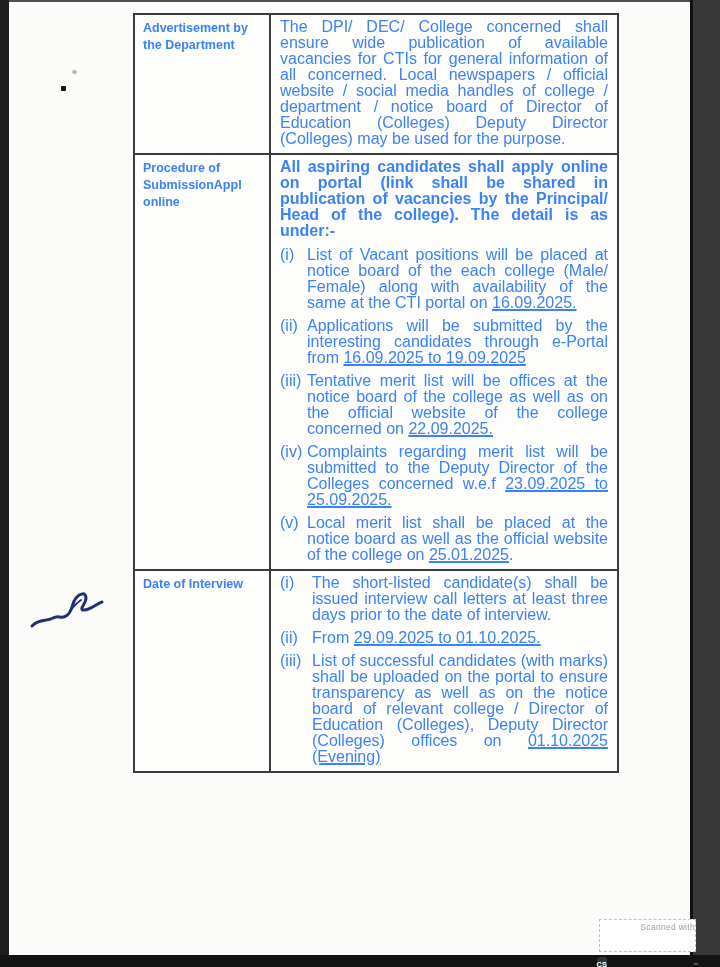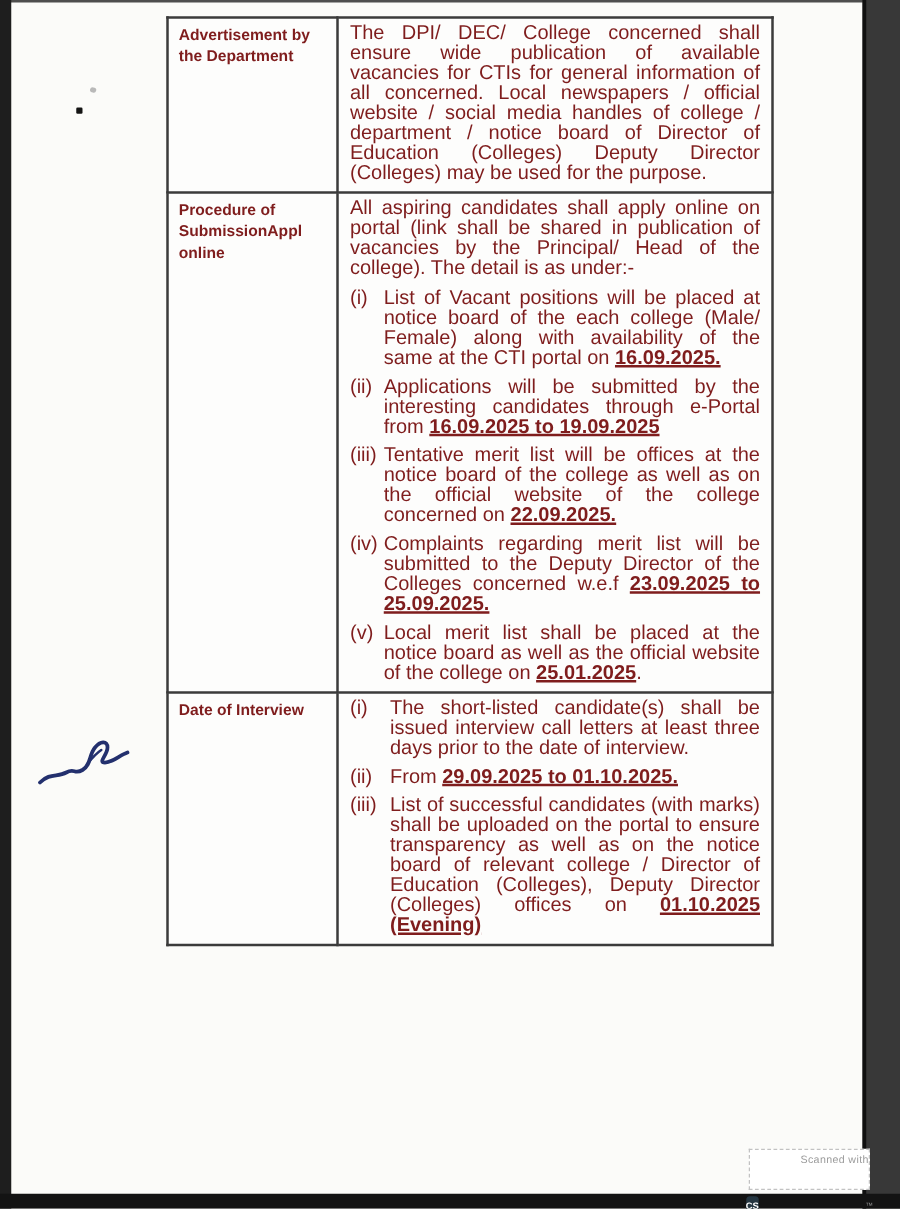--- a/index.html
+++ b/index.html
@@ -17,43 +17,43 @@
   .edge-bottom { position:absolute; bottom:0; left:0; width:720px; height:12px; background:#131313; }
 
   
   .speck1 { position:absolute; left:61px; top:86px; width:5px; height:5px; background:#141414; border-radius:1px; }
   .speck2 { position:absolute; left:72px; top:70px; width:5px; height:4px; background:#b9b9b9; border-radius:2px; transform:rotate(20deg); }
 
   
   table.doc-table {
     position:absolute; left:133px; top:13px; width:486px;
     border-collapse:collapse;
-    color:#7f1d1d;
+    color:#3b82f6;
   }
   .doc-table td { border:2px solid #3b3b3b; vertical-align:top; background:#fdfdfc; }
   td.label-cell {
     width:120px;
     font-weight:bold;
     font-size:12.5px;
     line-height:17px;
     padding:5px 6px 5px 8px;
   }
   td.body-cell {
     font-size:16px;
     line-height:16px;
     padding:4px 9px 6px 9px;
     text-align:justify;
   }
   .para  { margin:0; }
-  .intro { margin:0 0 8px 0; }
+  .intro { margin:0 0 8px 0;font-weight:bold; }
   .item  { position:relative; padding-left:27px; margin:0 0 7px 0; }
   .item:last-child { margin-bottom:0; }
   .item .marker { position:absolute; left:0; top:0; }
   .items-wide .item { padding-left:32px; }
-  .em { font-weight:bold; text-decoration:underline; text-decoration-thickness:1.5px; }
+  .em { font-weight:normal; text-decoration:underline; text-decoration-thickness:1.5px; }
 
   
   .signature { position:absolute; left:26px; top:576px; }
 
   
   .cs-badge {
     position:absolute; left:599px; top:919px;
     width:97px; height:33px;
     background:#ffffff;
     border:1px dashed #c2c2c2;

